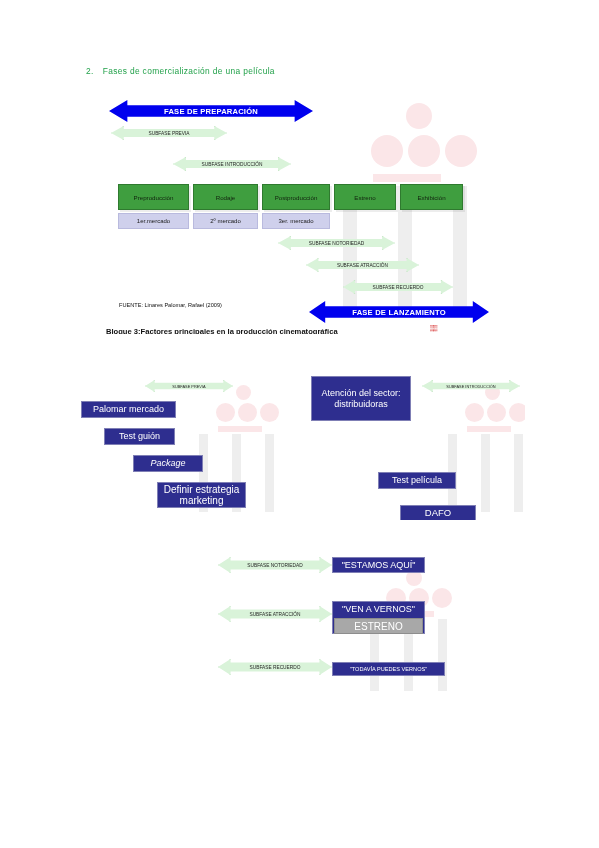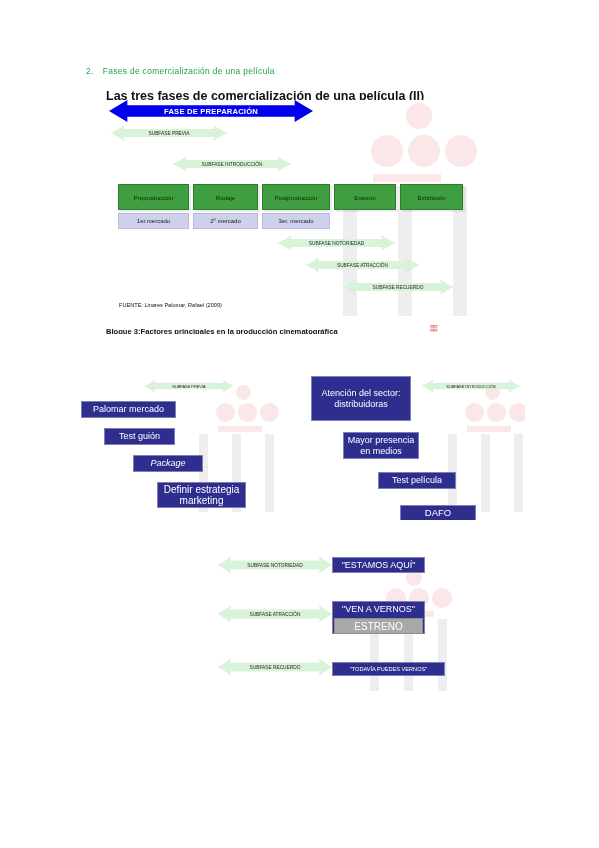--- a/index.html
+++ b/index.html
@@ -172,21 +172,20 @@
     <div class="wm-dot" style="left:303px; top:15px; width:26px; height:26px;"></div>
     <div class="wm-dot" style="left:268px; top:47px; width:32px; height:32px;"></div>
     <div class="wm-dot" style="left:305px; top:47px; width:32px; height:32px;"></div>
     <div class="wm-dot" style="left:342px; top:47px; width:32px; height:32px;"></div>
     <div class="wm-bar" style="left:270px; top:86px; width:68px; height:8px;"></div>
     <div class="wm-col" style="left:240px; top:98px; width:14px; height:130px;"></div>
     <div class="wm-col" style="left:295px; top:98px; width:14px; height:130px;"></div>
     <div class="wm-col" style="left:350px; top:98px; width:14px; height:130px;"></div>
   </div>
 
-  <div class="clip-text" style="left:3px; top:1px; width:380px; height:11px; font-size:12.5px;">Las tres fases de comercialización de una película (II)</div>
 
   <div class="fase-arrow" style="left:6px; top:12px; width:204px; height:22px; font-size:7.6px;">
     <span>FASE DE PREPARACIÓN</span>
   </div>
 
   <div class="sub-arrow" style="left:8px; top:38px; width:116px; height:14px; font-size:4.8px;">
     <span class="lbl">SUBFASE PREVIA</span>
   </div>
 
   <div class="sub-arrow" style="left:70px; top:69px; width:118px; height:14px; font-size:4.8px;">
@@ -224,20 +223,23 @@
   </div>
   <div class="sub-arrow" style="left:203px; top:170px; width:113px; height:14px; font-size:4.8px;">
     <span class="lbl">SUBFASE ATRACCIÓN</span>
   </div>
   <div class="sub-arrow" style="left:240px; top:192px; width:110px; height:14px; font-size:4.8px;">
     <span class="lbl">SUBFASE RECUERDO</span>
   </div>
 
   <div class="source-note" style="left:16px; top:214px;">FUENTE: Linares Palomar, Rafael (2009)</div>
 
+  <div class="fase-arrow" style="left:206px; top:213px; width:180px; height:22px; font-size:7.6px;">
+    <span>FASE DE LANZAMIENTO</span>
+  </div>
 
   <div class="clip-text" style="left:3px; top:239px; width:330px; height:7px; font-size:7.6px;">Bloque 3:Factores principales en la producción cinematográfica</div>
 </div>
 
 <div id="tiny-mark">▒▒</div>
 
 <div class="slide" id="slide2-left" style="left:80px; top:372px; width:215px; height:148px;">
 
   <div class="watermark" style="left:0; top:0; width:215px; height:148px;">
     <div class="wm-dot" style="left:156px; top:13px; width:15px; height:15px;"></div>
@@ -281,23 +283,20 @@
     <div class="wm-col" style="left:204px; top:62px; width:9px; height:78px;"></div>
   </div>
 
   <div class="sub-arrow" style="left:112px; top:8px; width:98px; height:12px; font-size:3.9px;">
     <span class="lbl">SUBFASE INTRODUCCIÓN</span>
   </div>
 
   <div class="nav-box" style="left:1px; top:4px; width:100px; height:45px; font-size:9px;">
     <span>Atención del sector: distribuidoras</span>
   </div>
-  <div class="nav-box" style="left:33px; top:60px; width:76px; height:27px; font-size:9px;">
-    <span>Mayor presencia en medios</span>
-  </div>
   <div class="nav-box" style="left:68px; top:100px; width:78px; height:17px; font-size:9px;">
     <span>Test película</span>
   </div>
   <div class="nav-box" style="left:90px; top:125px; width:76px; height:17px; font-size:9.5px;margin-top:8px;">
     <span>DAFO</span>
   </div>
 </div>
 
 <div class="slide" id="slide3" style="left:210px; top:545px; width:260px; height:150px;">
 

